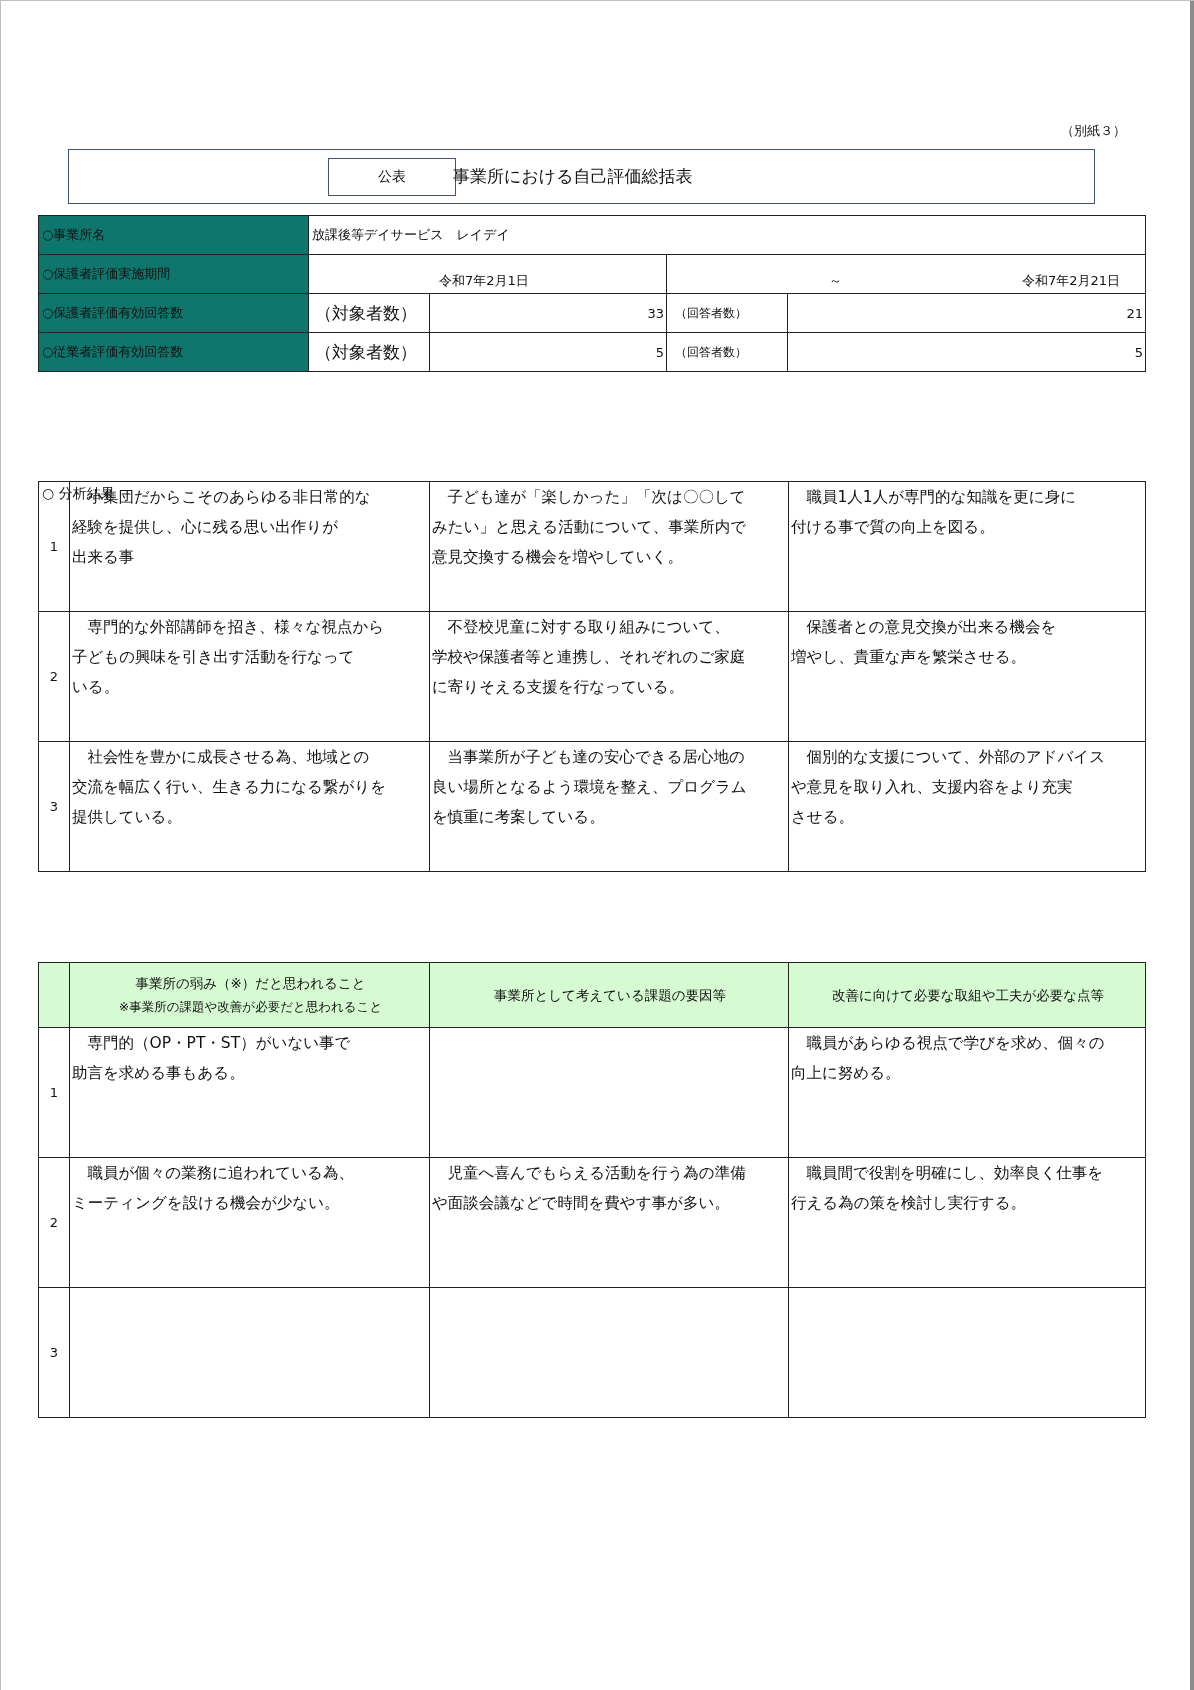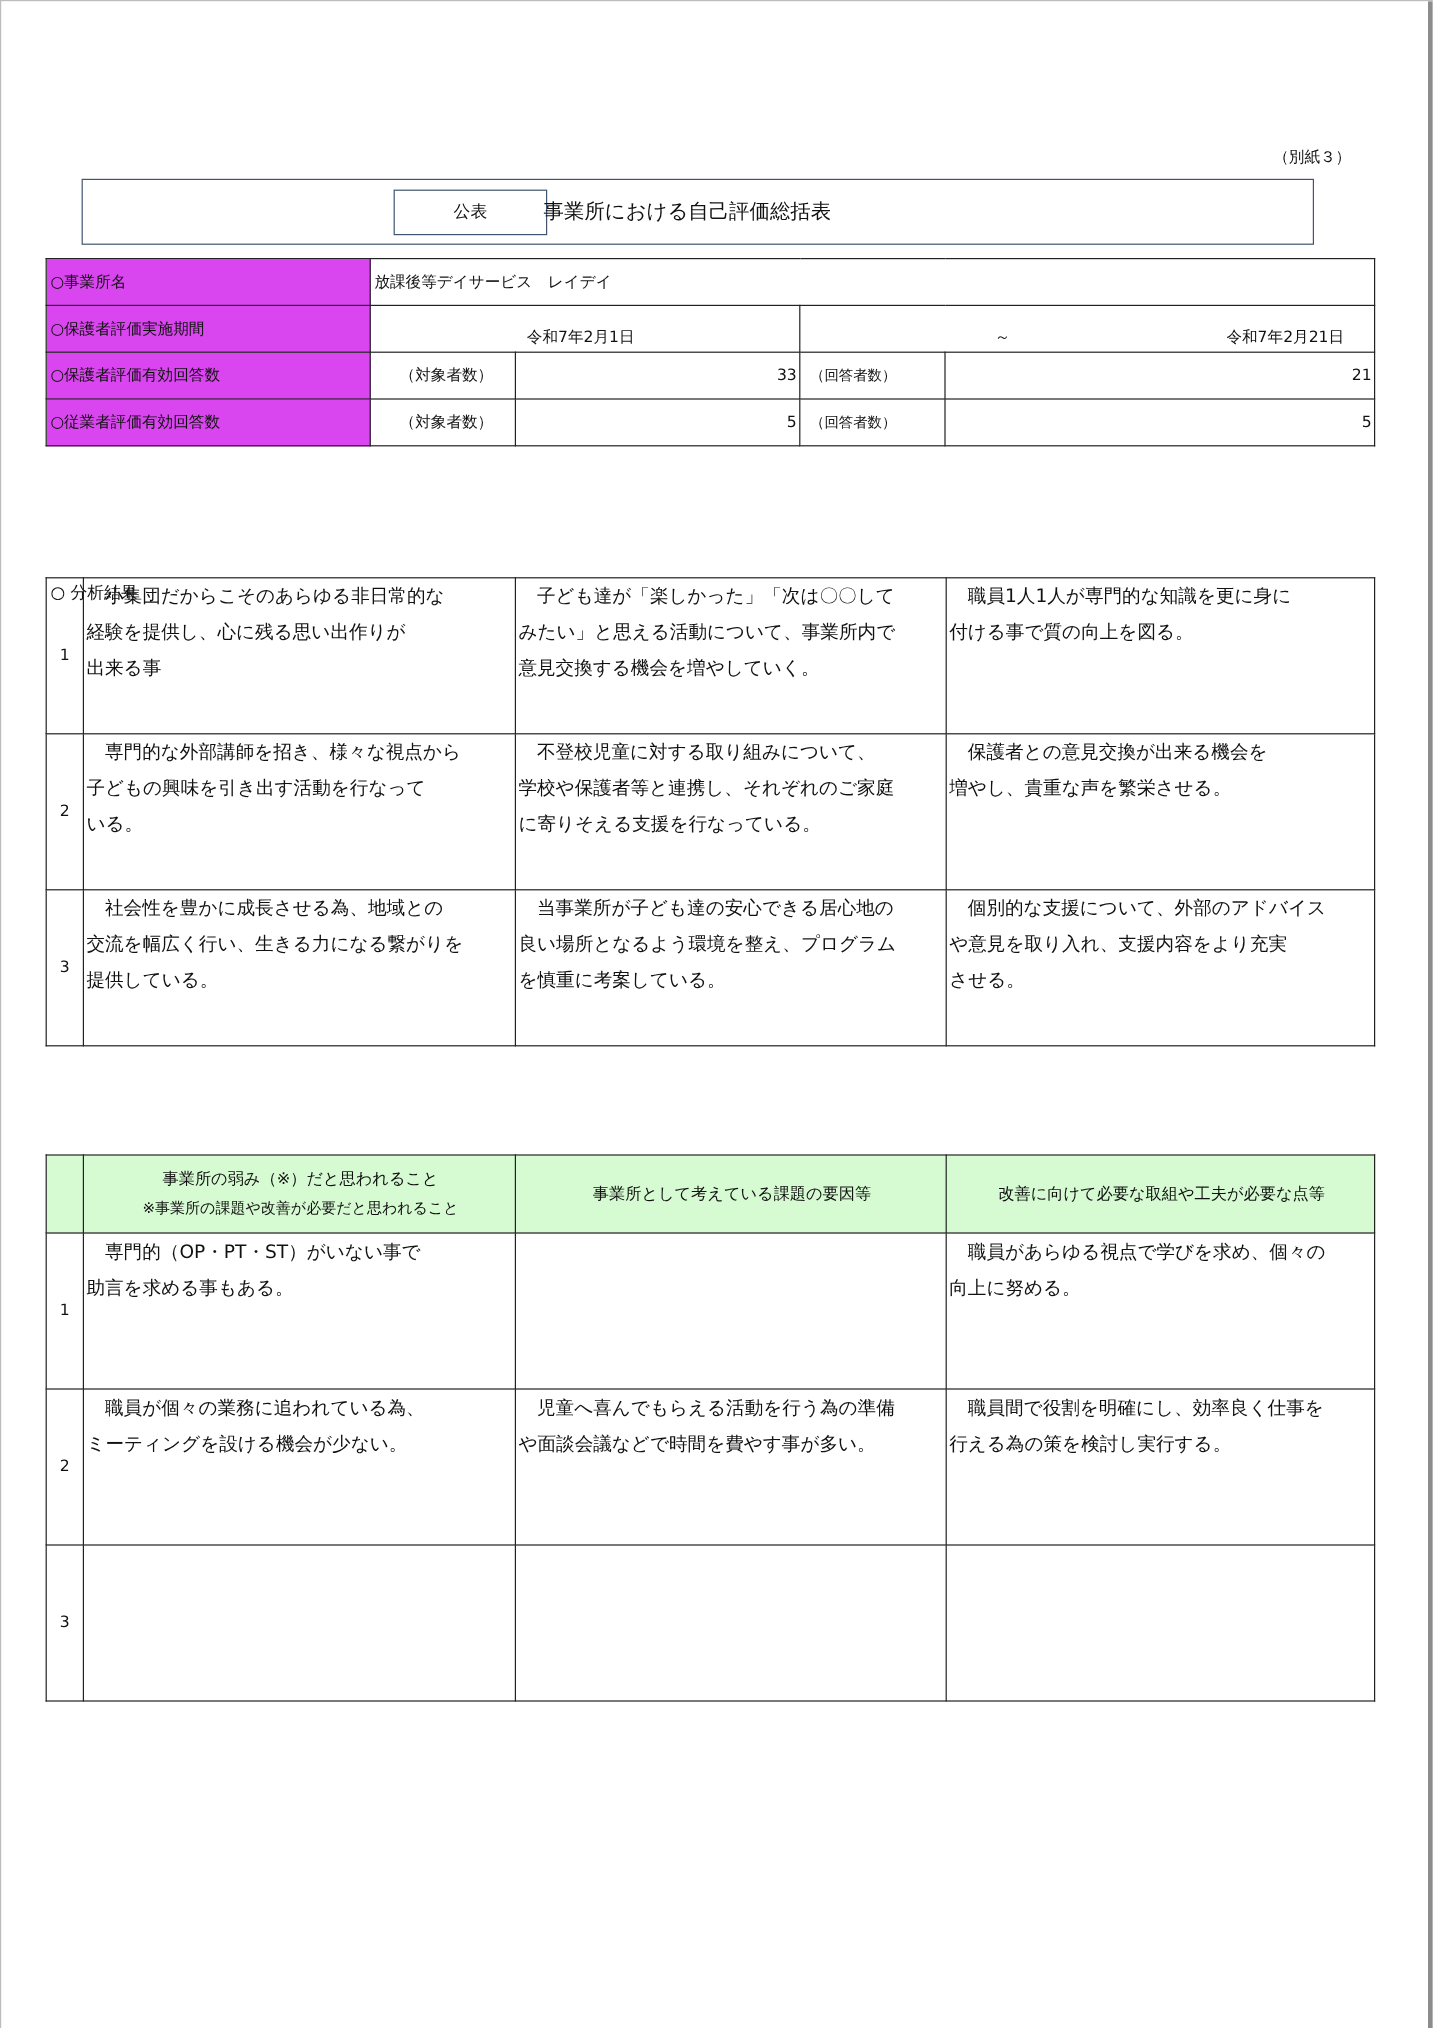--- a/index.html
+++ b/index.html
@@ -21,24 +21,24 @@
     border: 1.5px solid #40556f; box-sizing: border-box;
     display: flex; align-items: center; justify-content: center; font-size: 14px;
   }
   .doc-title { position: absolute; left: 452px; top: 164px; font-size: 17px; }
 
   table { border-collapse: collapse; position: absolute; table-layout: fixed; }
   td { border: 1.5px solid #222; box-sizing: border-box; padding: 0; }
 
   .info { left: 37px; top: 214px; width: 1107px; }
   .info td { height: 39px; font-size: 13px; }
-  .info .lbl { background: #d946ef; padding-left: 3px; vertical-align: middle; }
+  .info .lbl { background: #0f766e; padding-left: 3px; vertical-align: middle; }
   .info .date { vertical-align: bottom; padding-bottom: 3px; }
   .info .num { text-align: right; padding-right: 2px; }
-  .info .sub { padding-left: 6px; font-size: 13px; text-align: center; }
+  .info .sub { padding-left: 6px; font-size: 17px; }
   .info .subs { padding-left: 8px; font-size: 12px; }
 
   .analysis-label { position: absolute; left: 41px; top: 484px; font-size: 14px; }
 
   .grid { left: 37px; width: 1107px; }
   .grid td { font-size: 15.5px; line-height: 30px; vertical-align: top; padding-left: 2px; }
   .grid .hdr td { background: #d6fbd2; height: 65px; text-align: center; vertical-align: middle; font-size: 13.5px; line-height: 24px; }
   .grid .hdr .small { font-size: 12.5px; }
   .grid .row td { height: 130px; }
   .grid .idx { text-align: center; vertical-align: middle !important; font-size: 13px; padding-left: 0; }

